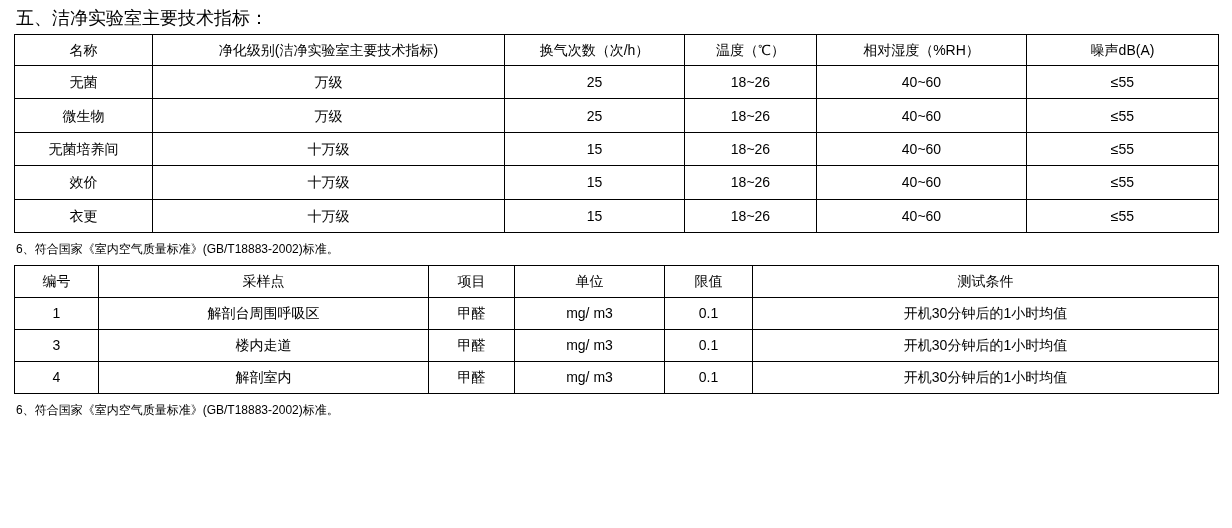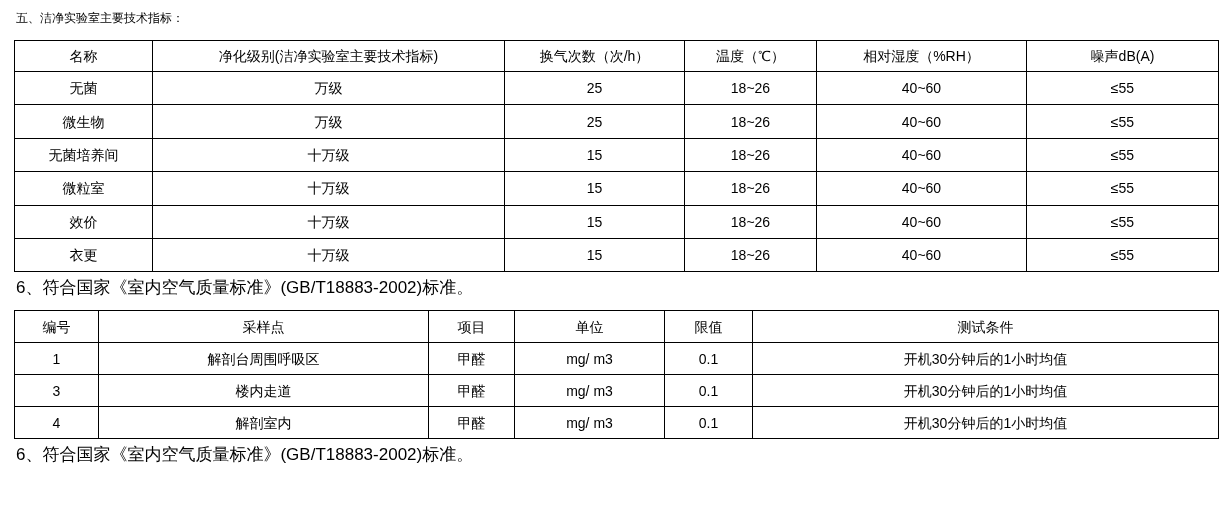--- a/index.html
+++ b/index.html
@@ -16,37 +16,36 @@
     overflow: hidden;
   }
   .page {
     position: relative;
     width: 1232px;
     height: 528px;
     box-sizing: border-box;
     padding: 6px 14px 0 14px;
   }
   .heading {
-    font-size: 12px;
+    font-size: 18px;
     line-height: 20px;
     margin: 2px 0 6px 2px;
     white-space: nowrap;
   }
   .note {
-    font-size: 17px;
+    font-size: 12px;
     line-height: 20px;
     margin: 6px 0 6px 2px;
     white-space: nowrap;
   }
   table {
     border-collapse: collapse;
     table-layout: fixed;
     width: 1204px;
     background: #fff;
-    margin-top: 12px;
   }
   table td, table th {
     border: 1px solid #000000;
     text-align: center;
     vertical-align: middle;
     font-weight: normal;
     font-size: 14px;
     padding: 0;
     height: 32px;
     line-height: 18px;
@@ -117,28 +116,20 @@
       </tr>
       <tr>
         <td>无菌培养间</td>
         <td>十万级</td>
         <td>15</td>
         <td>18~26</td>
         <td>40~60</td>
         <td>≤55</td>
       </tr>
       <tr>
-        <td>微粒室</td>
-        <td>十万级</td>
-        <td>15</td>
-        <td>18~26</td>
-        <td>40~60</td>
-        <td>≤55</td>
-      </tr>
-      <tr>
         <td>效价</td>
         <td>十万级</td>
         <td>15</td>
         <td>18~26</td>
         <td>40~60</td>
         <td>≤55</td>
       </tr>
       <tr>
         <td>衣更</td>
         <td>十万级</td>

